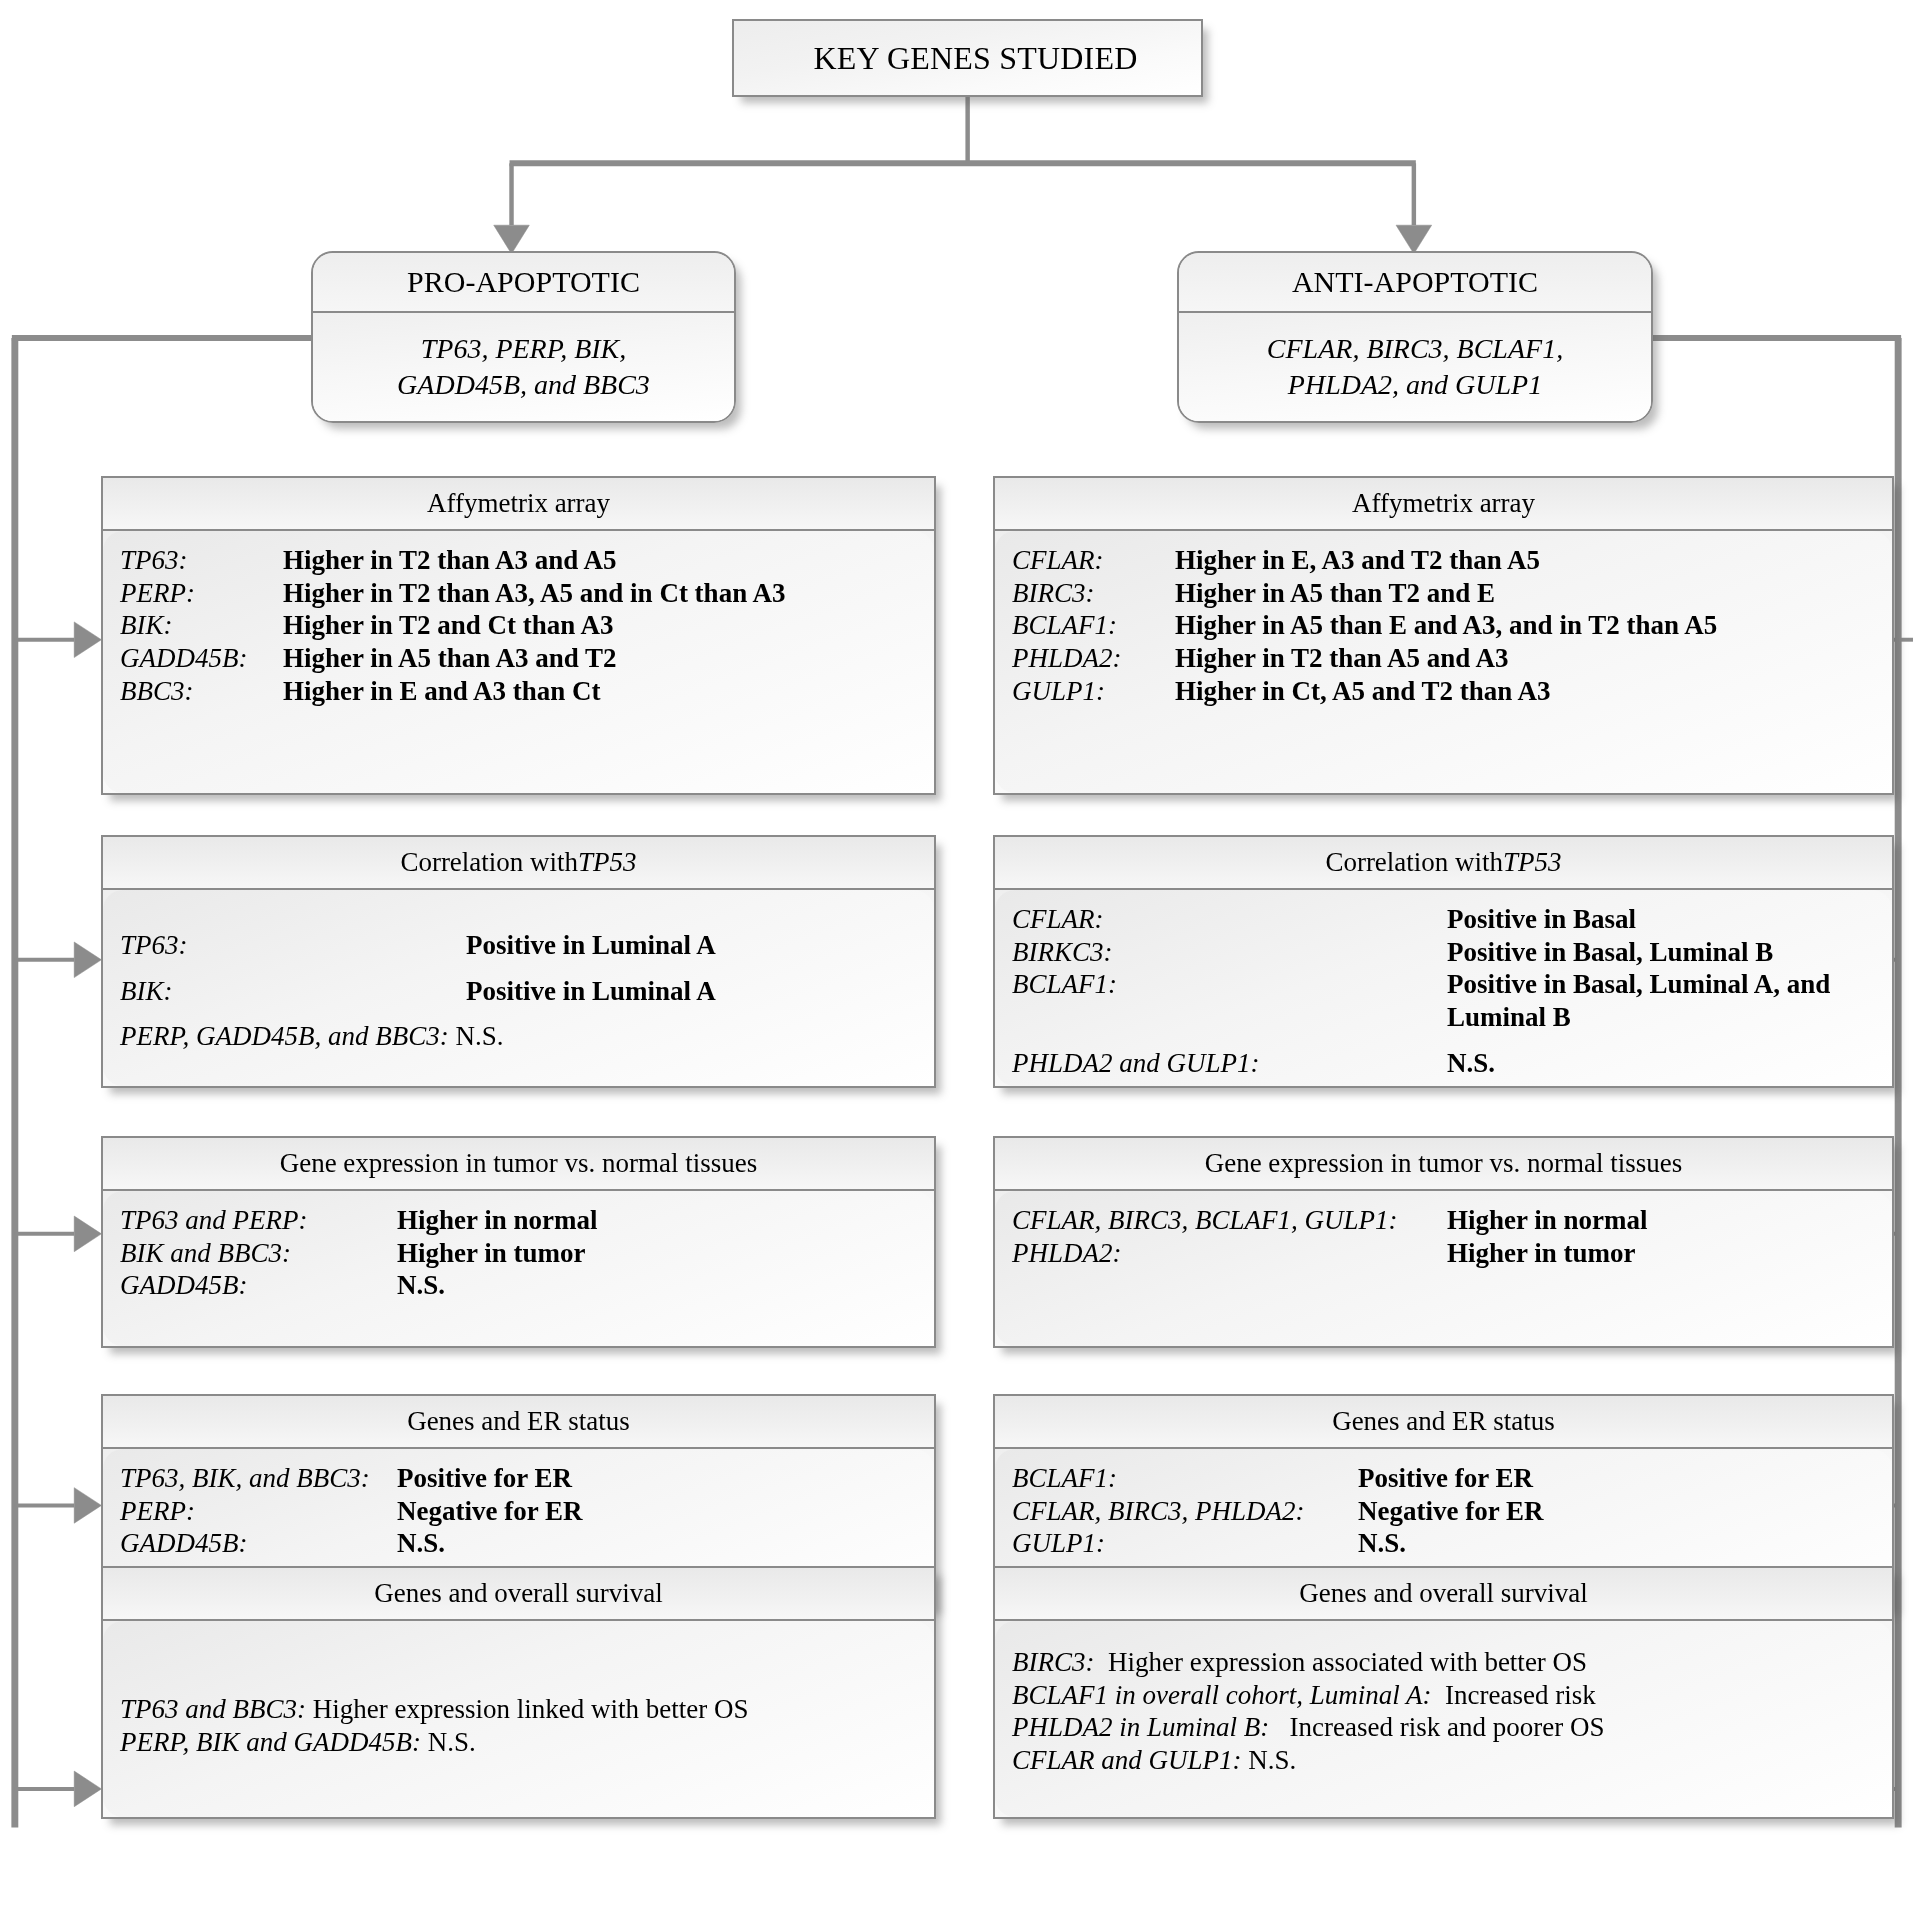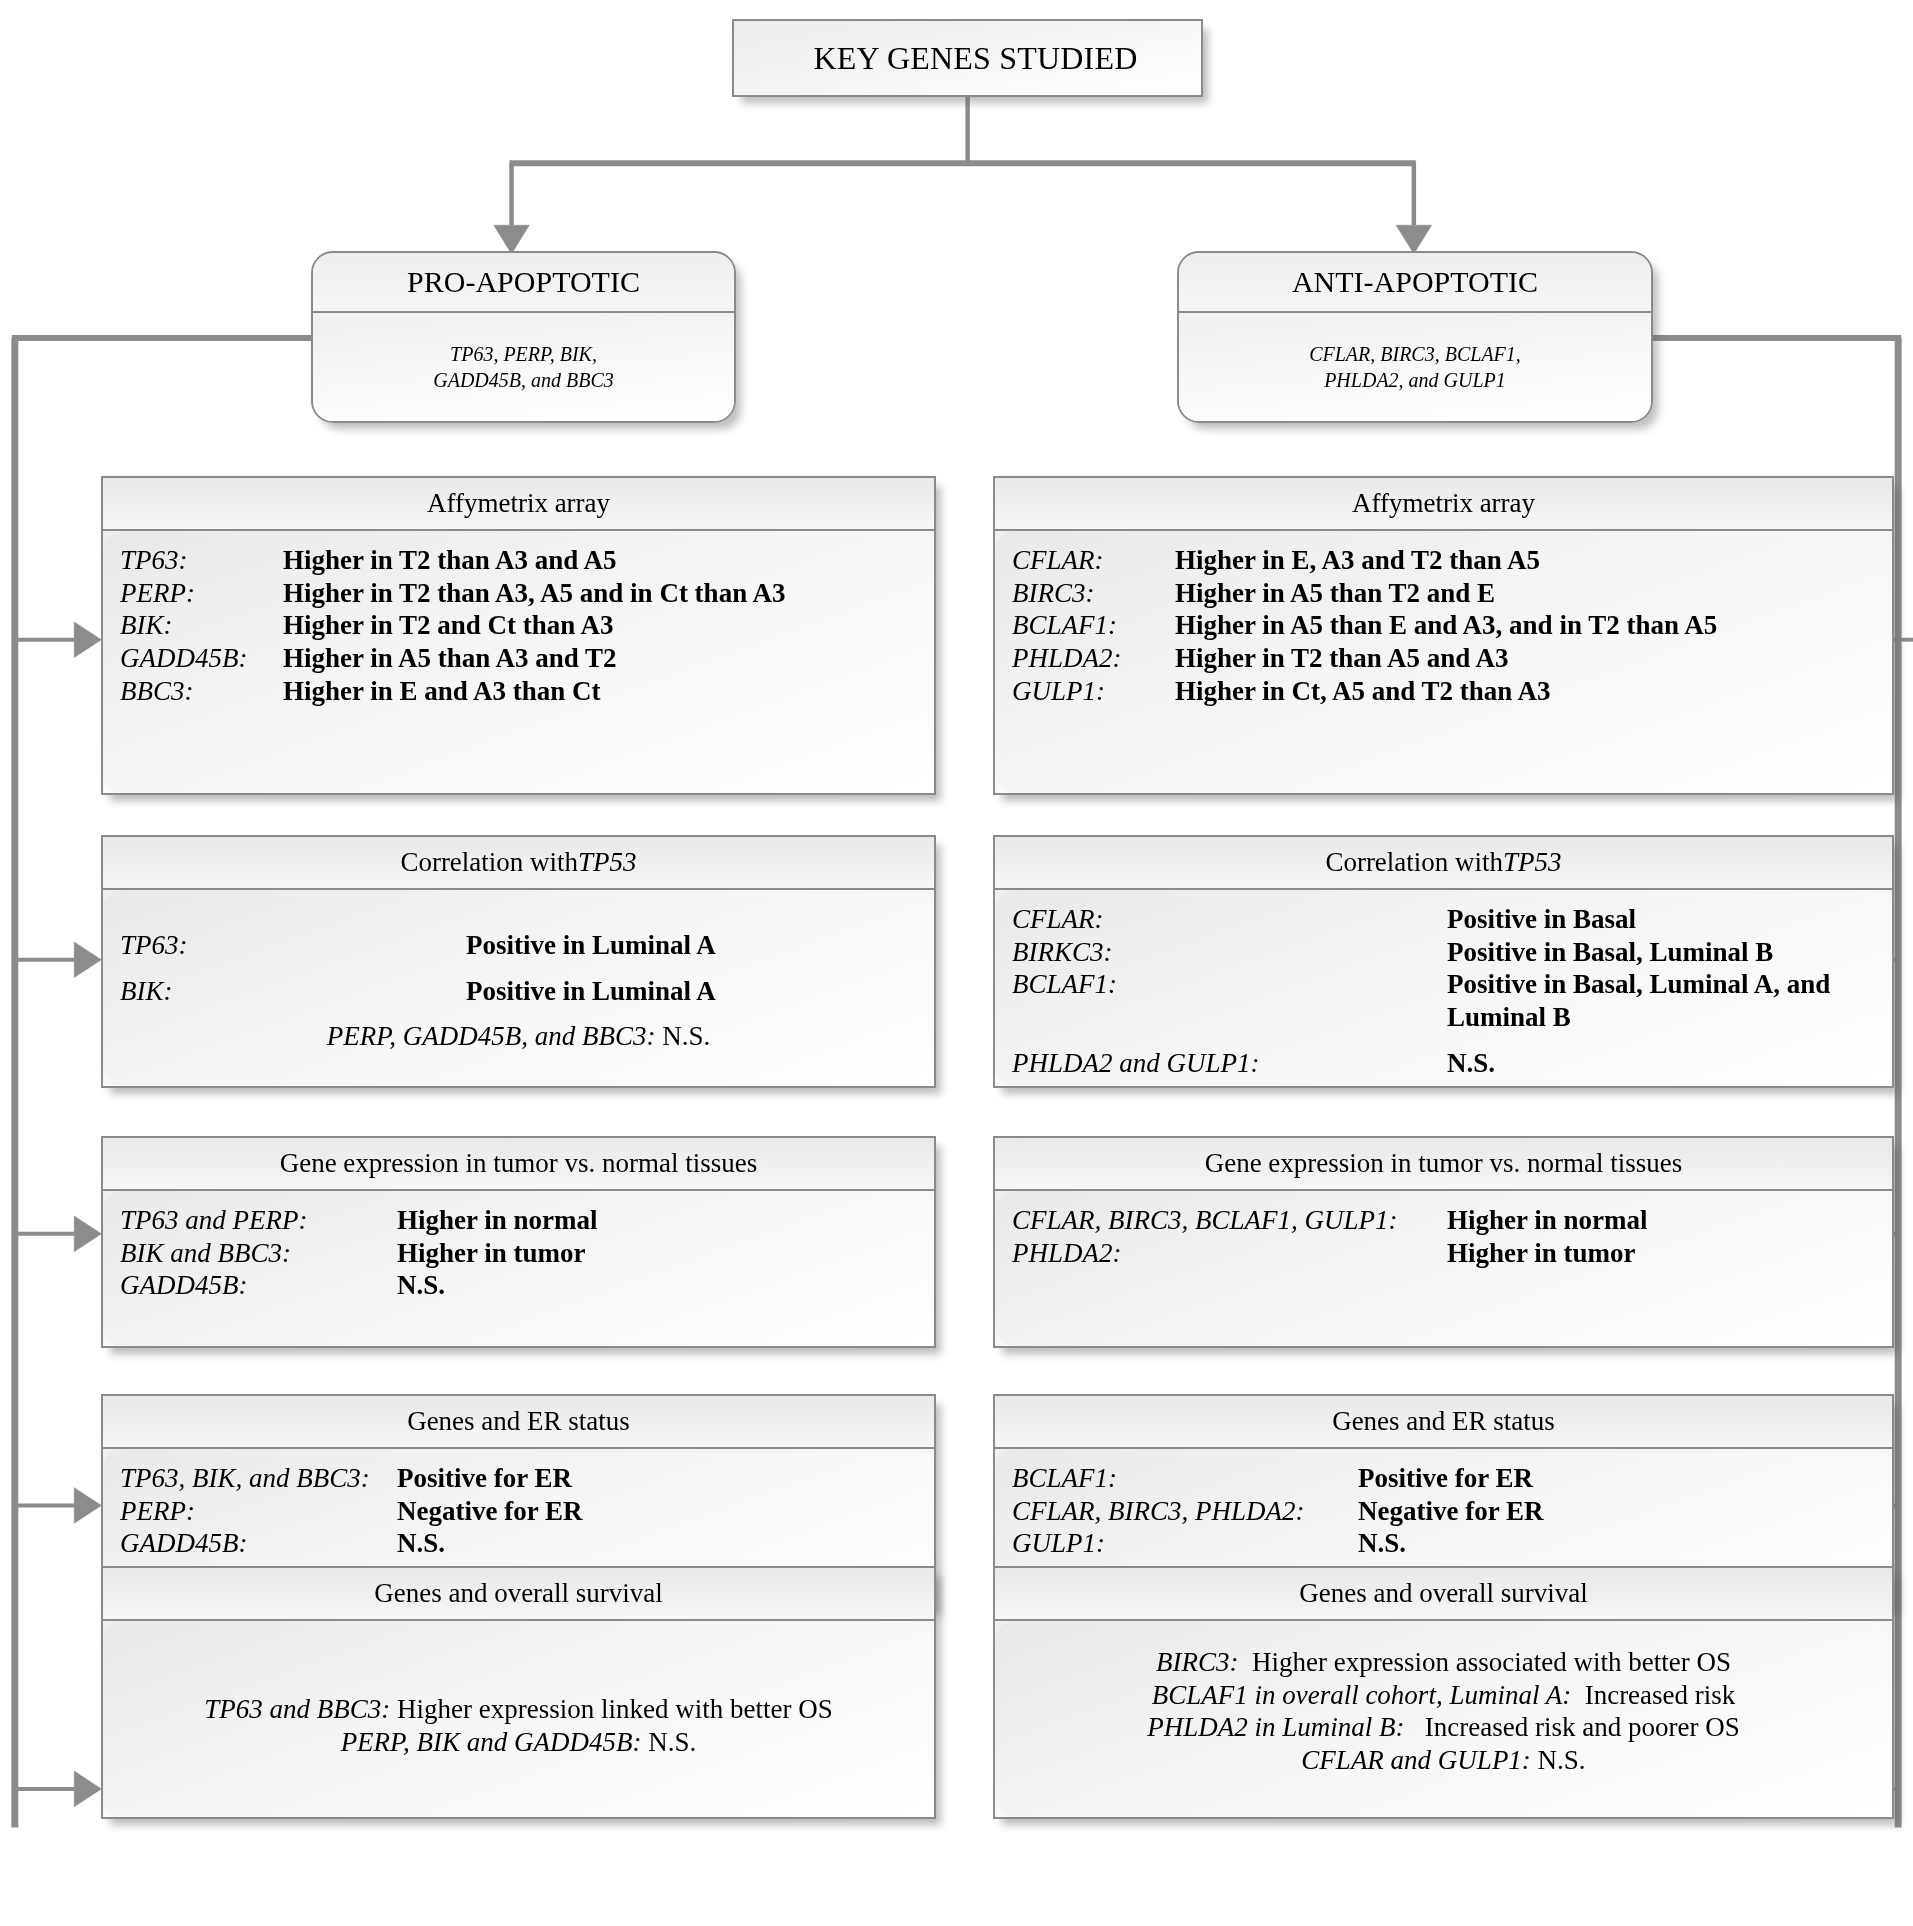--- a/index.html
+++ b/index.html
@@ -21,39 +21,39 @@
   .title-box{left:732px;top:19px;width:471px;height:78px;
              display:flex;align-items:center;justify-content:center;padding-left:16px;}
   .title-box .t{font-size:32px;letter-spacing:0.2px;}
 
   
   .cat{border-radius:22px;overflow:hidden;padding:0;}
   .cat .hd{height:58px;display:flex;align-items:center;justify-content:center;
            font-size:30px;border-bottom:2px solid #8a8a8a;
            background:linear-gradient(180deg,#eeeeee,#f6f6f6);}
   .cat .bd{height:calc(100% - 60px);display:flex;flex-direction:column;
-           align-items:center;justify-content:center;font-size:20px;line-height:1.30;
+           align-items:center;justify-content:center;font-size:28px;line-height:1.30;
            background:linear-gradient(175deg,#efefef 0%,#f7f7f7 45%,#ffffff 100%);}
   .cat-left{left:311px;top:251px;width:425px;height:172px;}
   .cat-right{left:1177px;top:251px;width:476px;height:172px;}
 
   
   .panel{padding:0;}
   .panel .hd{height:51px;display:flex;align-items:center;justify-content:center;
              font-size:27px;border-bottom:2px solid #8a8a8a;
              background:linear-gradient(180deg,#e9e9e9 0%,#f0f0f0 55%,#f7f7f7 100%);}
   .panel .bd{height:calc(100% - 53px);padding:13px 17px 20px 17px;box-sizing:border-box;
              background:linear-gradient(160deg,#e9e9e9 0%,#f4f4f4 40%,#ffffff 100%);border-radius:20px;}
 
   
   .row{display:flex;font-size:27px;line-height:1.21;}
   .row .g{flex:0 0 auto;white-space:nowrap;}
   .row .v{flex:1 1 auto;font-weight:bold;}
   .row.gap{margin-top:13px;}
-  .row.free{display:block;text-align:center;}
+  .row.free{display:block;}
   .spacer{height:13px;}
 
   i.gene{font-style:italic;}
 
   
   .w-narrow .g{width:163px;}
   .w-mid    .g{width:277px;}
   .w-wide   .g{width:346px;}
   .w-xwide  .g{width:435px;}
 

